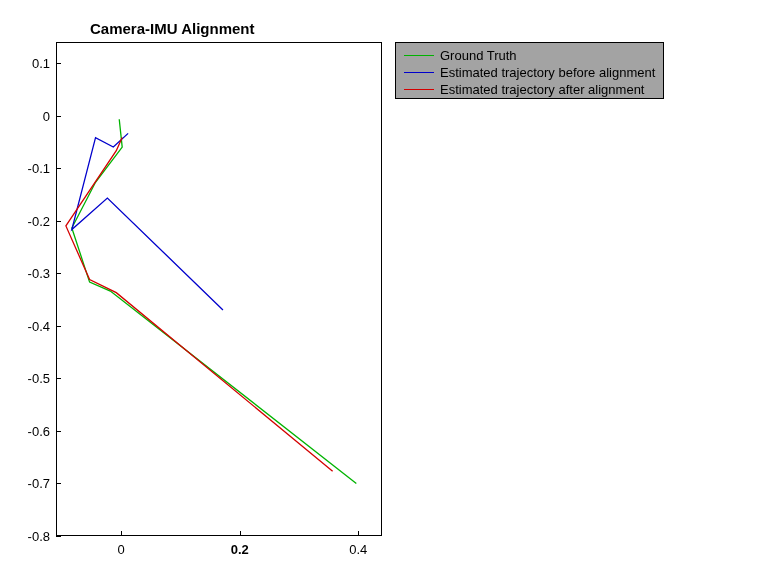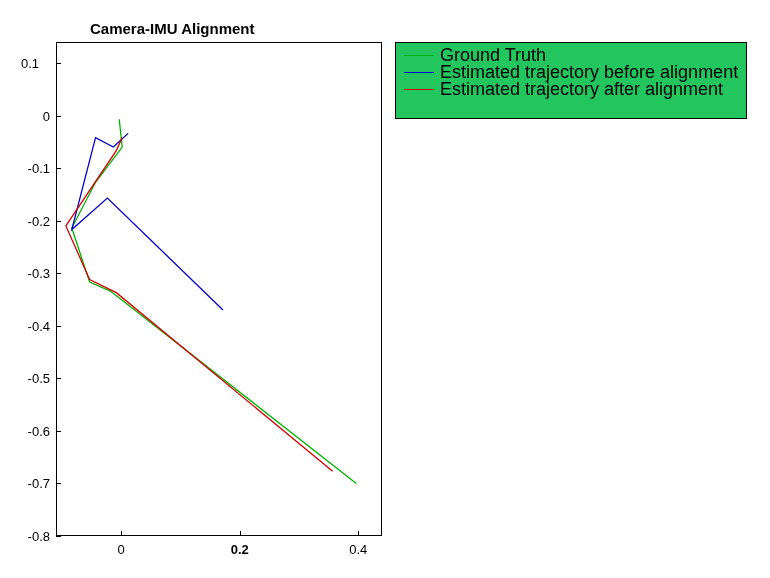--- a/index.html
+++ b/index.html
@@ -41,23 +41,23 @@
   .xtick {
     text-align: center;
     width: 40px;
     transform: translateX(-50%);
   }
   .tickmark-y { position:absolute; width:5px; height:1px; background:#000; }
   .tickmark-x { position:absolute; width:1px; height:5px; background:#000; }
   .legend {
     position: absolute;
     border: 1px solid #000;
-    background: #22c55e;
-    padding: 4px 8px 20px 8px;
-    font-size: 18px;
+    background: #a3a3a3;
+    padding: 4px 8px 0 8px;
+    font-size: 13px;
     line-height: 17px;
     box-sizing: border-box;
   }
   .legend-row { display:flex; align-items:center; height:17px; }
   .legend-line { width:30px; height:0; border-top:1.2px solid; margin-right:6px; }
   svg.plot { position:absolute; left:0; top:0; }
 </style>
 </head>
 <body>
 
@@ -99,21 +99,21 @@
     <div class="tick ytick" style="left: 10px; top: 325.787px;">-0.4</div>
     <div class="tickmark-y" style="left: 56px; top: 325.787px;"></div>
     <div class="tick ytick" style="left: 10px; top: 273.234px;">-0.3</div>
     <div class="tickmark-y" style="left: 56px; top: 273.234px;"></div>
     <div class="tick ytick" style="left: 10px; top: 220.681px;">-0.2</div>
     <div class="tickmark-y" style="left: 56px; top: 220.681px;"></div>
     <div class="tick ytick" style="left: 10px; top: 168.128px;">-0.1</div>
     <div class="tickmark-y" style="left: 56px; top: 168.128px;"></div>
     <div class="tick ytick" style="left: 10px; top: 115.574px;">0</div>
     <div class="tickmark-y" style="left: 56px; top: 115.574px;"></div>
-    <div class="tick ytick" style="left: 10px; top: 63.0213px; text-align: center;">0.1</div>
+    <div class="tick ytick" style="left: 10px; top: 63.0213px;">0.1</div>
     <div class="tickmark-y" style="left: 56px; top: 63.0213px;"></div>
     <div class="tick xtick" style="left: 121.2px; top: 542px;">0</div>
     <div class="tickmark-x" style="left: 121.2px; top: 531px;"></div>
     <div class="tick xtick" style="left: 239.745px; top: 542px; font-weight: bold;">0.2</div>
     <div class="tickmark-x" style="left: 239.745px; top: 531px;"></div>
     <div class="tick xtick" style="left: 358.291px; top: 542px;">0.4</div>
     <div class="tickmark-x" style="left: 358.291px; top: 531px;"></div>
   </div>
 
 </body></html>

